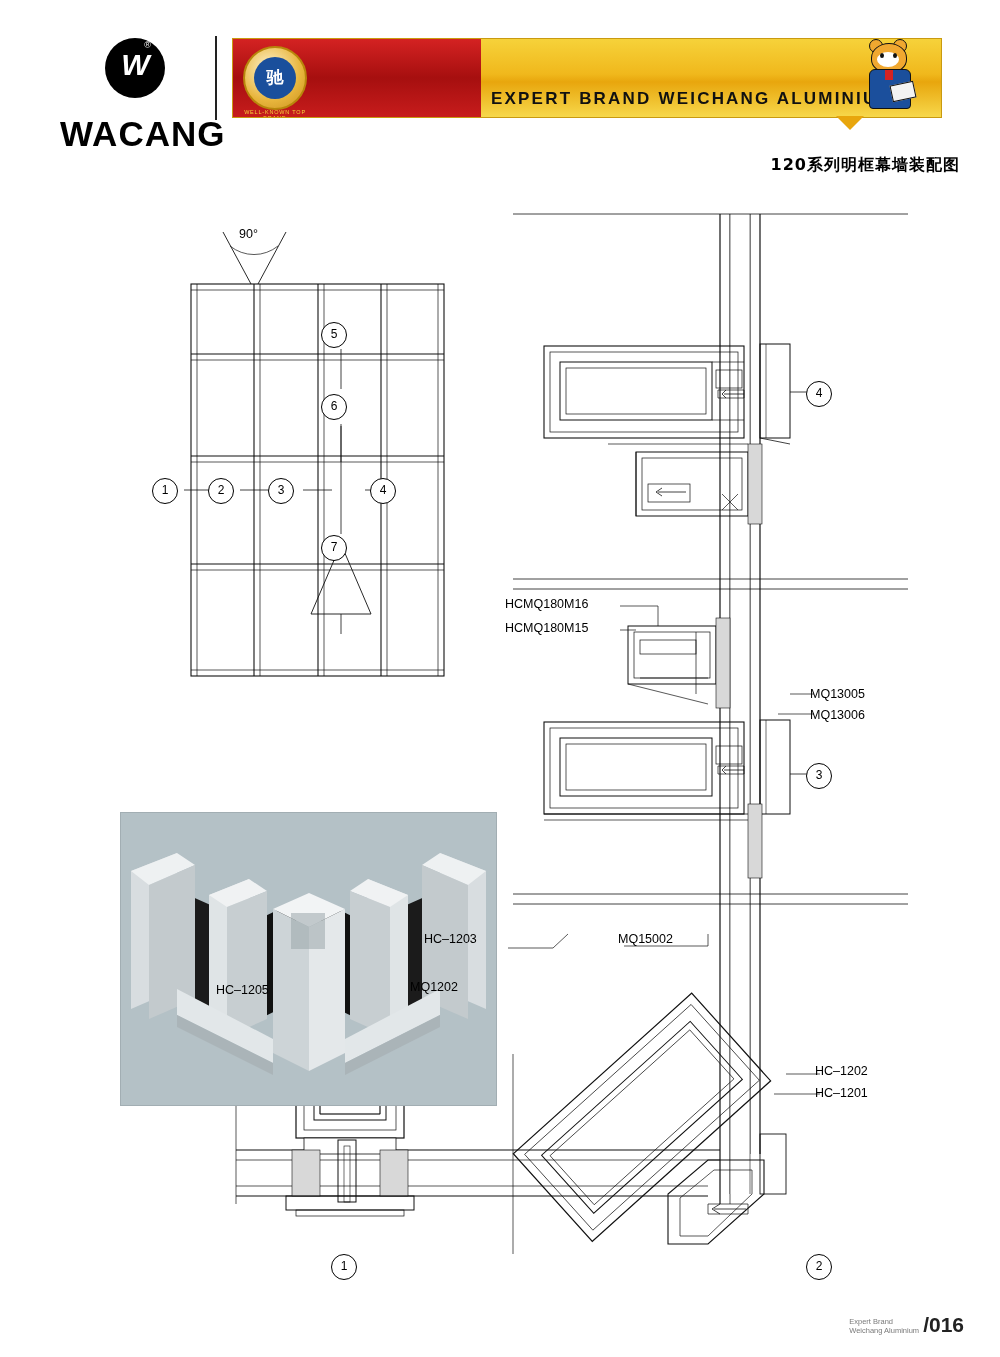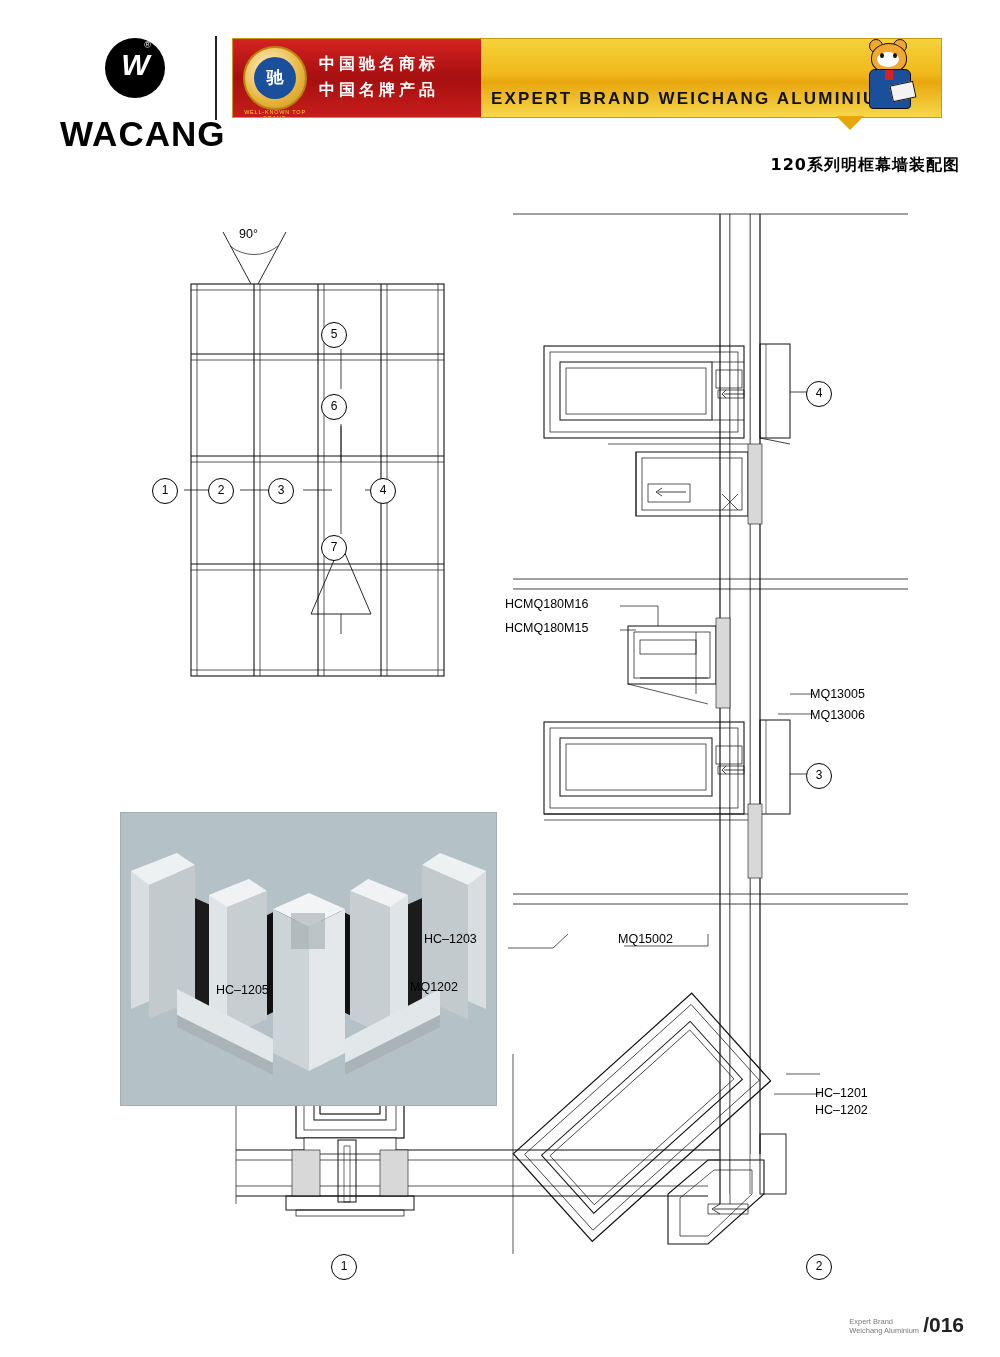--- a/index.html
+++ b/index.html
@@ -295,24 +295,20 @@
   <div class="logo-divider"></div>
 
   <div class="banner">
     <div class="banner-red"></div>
 
     <div class="seal">
       <div class="seal-inner">驰</div>
     </div>
     <div class="seal-caption">WELL-KNOWN TOP BRAND</div>
 
-    <div class="cn-lines">
-      <div>中国驰名商标</div>
-      <div>中国名牌产品</div>
-    </div>
 
     <div class="banner-en">EXPERT BRAND WEICHANG ALUMINIUM</div>
 
     <div class="mascot">
       <div class="ear-l"></div>
         <div class="ear-r"></div>
       <div class="head"></div>
       <div class="face"></div>
       <div class="eye l"></div>
         <div class="eye r"></div>
@@ -528,21 +524,21 @@
 <div class="lbl" style="left:239px; top:33px;">90°</div>
 
 <div class="lbl" style="left:505px; top:403px;">HCMQ180M16</div>
 <div class="lbl" style="left:505px; top:427px;">HCMQ180M15</div>
 <div class="lbl" style="left:810px; top:493px;">MQ13005</div>
 <div class="lbl" style="left:810px; top:514px;">MQ13006</div>
 <div class="lbl" style="left:424px; top:738px;">HC–1203</div>
 <div class="lbl" style="left:618px; top:738px;">MQ15002</div>
 <div class="lbl" style="left:216px; top:789px;">HC–1205</div>
 <div class="lbl" style="left:410px; top:786px;">MQ1202</div>
-<div class="lbl" style="left:815px; top:870px;margin-top:39px;">HC–1202</div>
+<div class="lbl" style="left:815px; top:870px;">HC–1202</div>
 <div class="lbl" style="left:815px; top:892px;">HC–1201</div>
 
 <div class="balloon" style="left:152px; top:284px;">1</div>
 <div class="balloon" style="left:208px; top:284px;">2</div>
 <div class="balloon" style="left:268px; top:284px;">3</div>
 <div class="balloon" style="left:370px; top:284px;">4</div>
 <div class="balloon" style="left:321px; top:128px;">5</div>
 <div class="balloon" style="left:321px; top:200px;">6</div>
 <div class="balloon" style="left:321px; top:341px;">7</div>
 

